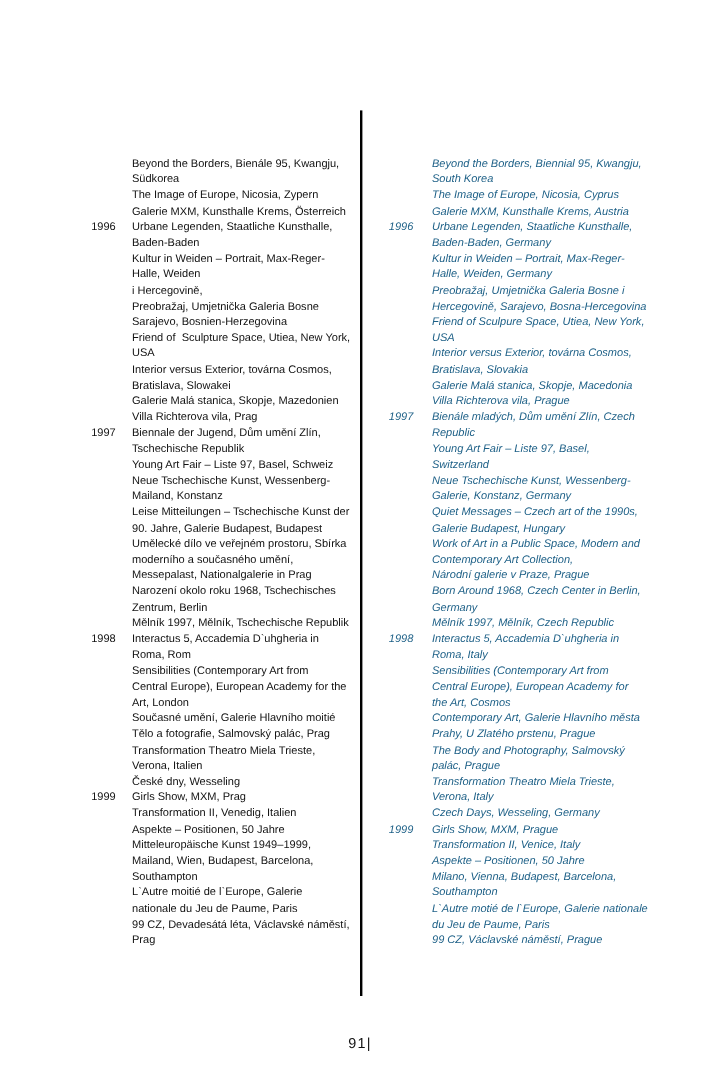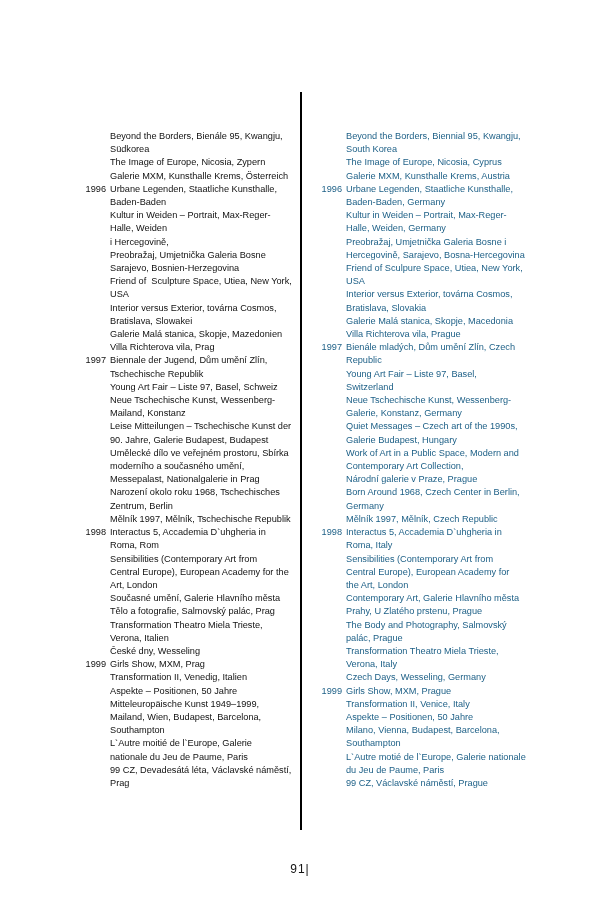--- a/index.html
+++ b/index.html
@@ -35,34 +35,35 @@
     top: 130px;
     font-size: 9.2px;
     line-height: 13.2px;
   }
   .col-left {
     left: 76px;
     width: 230px;
     color: #111111;
   }
   .col-right {
-    left: 310px;
+    left: 324px;
     width: 232px;
     color: #1c5f86;
+    font-style: italic;
   }
   .entry {
     position: relative;
     min-height: 13.2px;
   }
   .year {
     position: absolute;
     left: 0;
     top: 0;
     width: 30px;
-    text-align: right;
+    text-align: left;
   }
   .col-right .year {
     left: 0;
     width: 32px;
   }
   .lines {
     margin-left: 34px;
   }
   .col-right .lines {
     margin-left: 36px;
@@ -135,21 +136,21 @@
         </div>
       </div>
       <div class="entry">
         <div class="year">1998</div>
         <div class="lines">
           <div class="line">Interactus 5, Accademia D`uhgheria in</div>
           <div class="line">Roma, Rom</div>
           <div class="line">Sensibilities (Contemporary Art from</div>
           <div class="line">Central Europe), European Academy for the</div>
           <div class="line">Art, London</div>
-          <div class="line">Současné umění, Galerie Hlavního města</div>
+          <div class="line">Současné umění, Galerie Hlavního moitié</div>
           <div class="line">Tělo a fotografie, Salmovský palác, Prag</div>
           <div class="line">Transformation Theatro Miela Trieste,</div>
           <div class="line">Verona, Italien</div>
           <div class="line">České dny, Wesseling</div>
         </div>
       </div>
       <div class="entry">
         <div class="year">1999</div>
         <div class="lines">
           <div class="line">Girls Show, MXM, Prag</div>
@@ -212,21 +213,21 @@
           <div class="line">Mělník 1997, Mělník, Czech Republic</div>
         </div>
       </div>
       <div class="entry">
         <div class="year">1998</div>
         <div class="lines">
           <div class="line">Interactus 5, Accademia D`uhgheria in</div>
           <div class="line">Roma, Italy</div>
           <div class="line">Sensibilities (Contemporary Art from</div>
           <div class="line">Central Europe), European Academy for</div>
-          <div class="line">the Art, London</div>
+          <div class="line">the Art, Cosmos</div>
           <div class="line">Contemporary Art, Galerie Hlavního města</div>
           <div class="line">Prahy, U Zlatého prstenu, Prague</div>
           <div class="line">The Body and Photography, Salmovský</div>
           <div class="line">palác, Prague</div>
           <div class="line">Transformation Theatro Miela Trieste,</div>
           <div class="line">Verona, Italy</div>
           <div class="line">Czech Days, Wesseling, Germany</div>
         </div>
       </div>
       <div class="entry">

